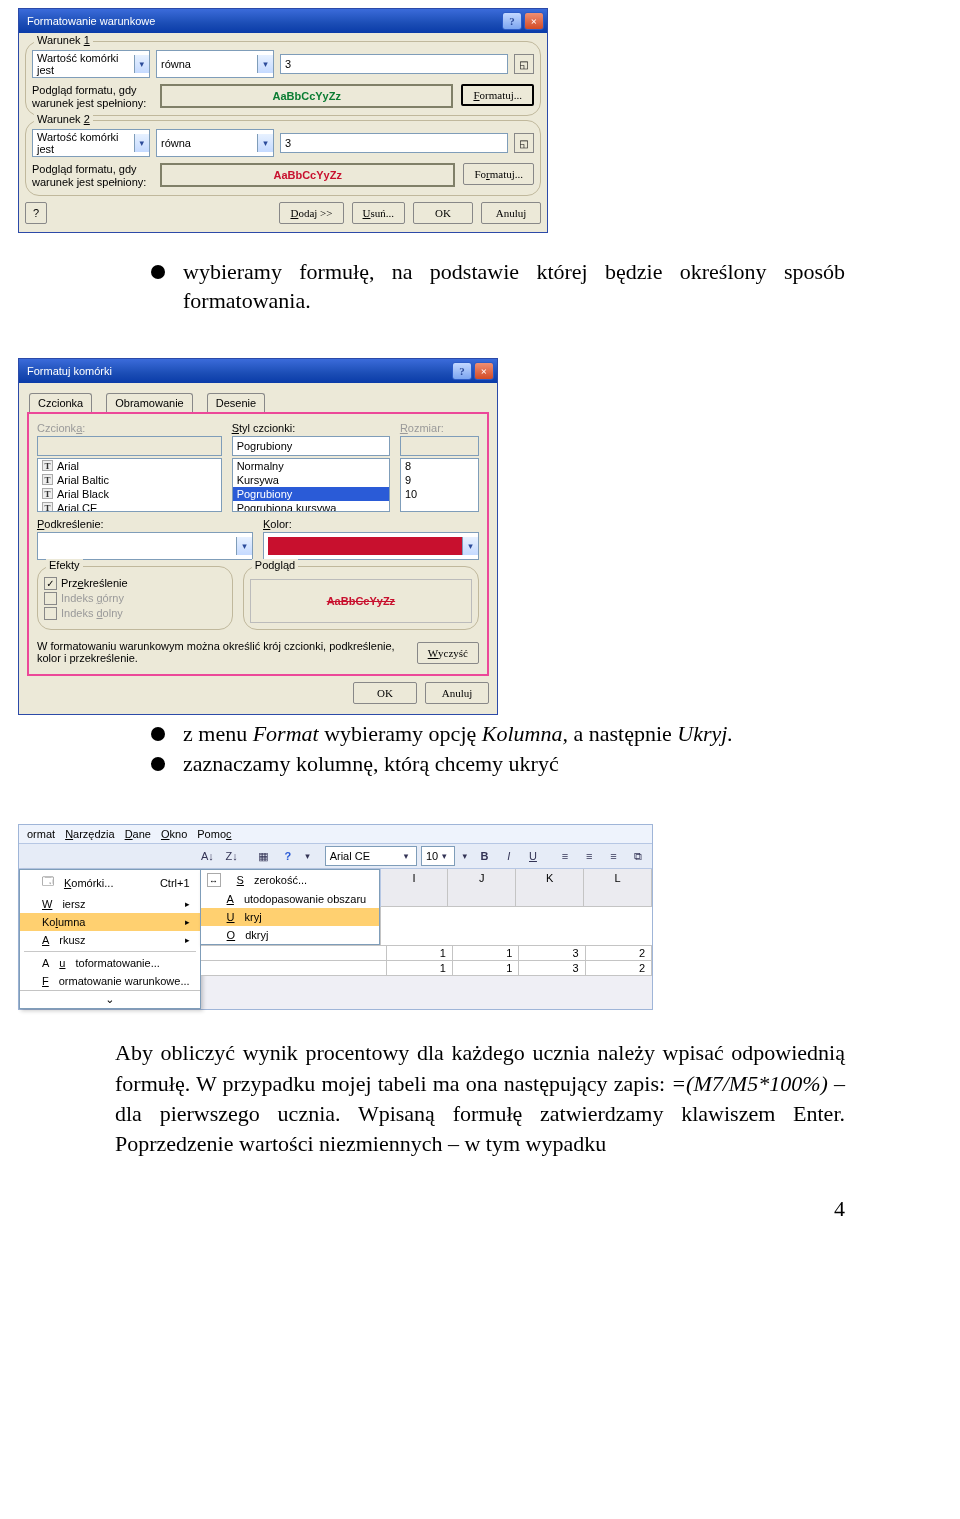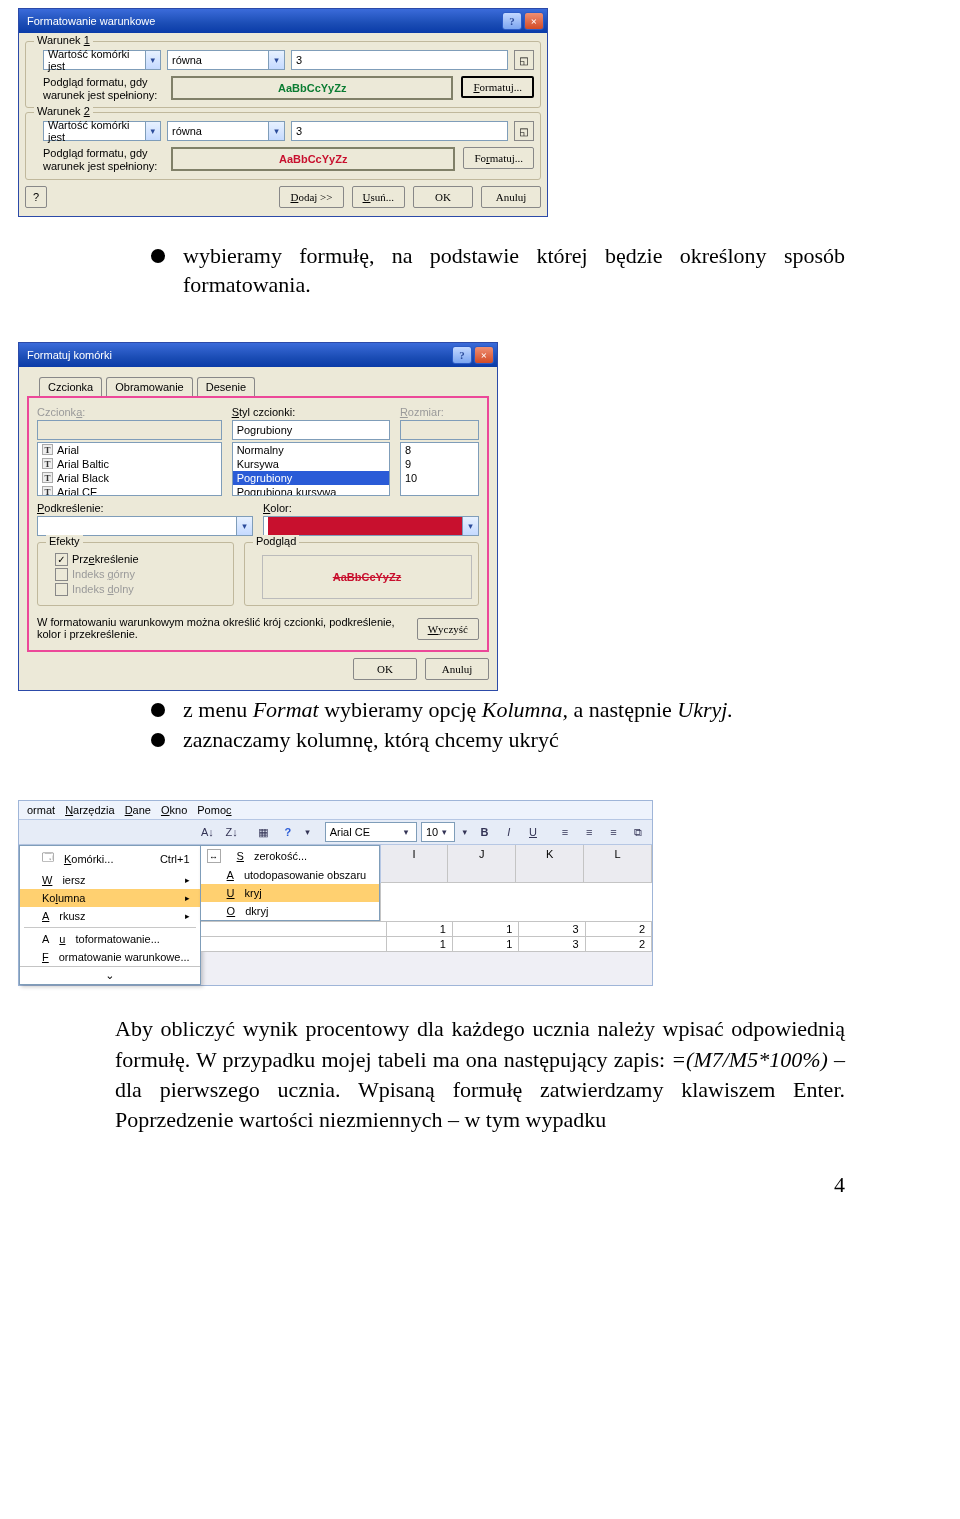--- a/index.html
+++ b/index.html
@@ -8,25 +8,25 @@
 
   
   .dialog { border: 1px solid #2c4aa8; margin: 8px 0 0 18px; background: #ece9d8; font-family: Tahoma, sans-serif; font-size: 11px; }
   .dialog1 { width: 530px; }
   .titlebar { background: linear-gradient(#3b6bda,#1b4db5 60%,#0a3ba8); color: #fff; padding: 3px 3px 3px 8px; display: flex; align-items: center; position: relative; }
   .titlebar .title { font-weight: normal; flex: 1; }
   .tb-btns { display: flex; gap: 2px; }
   .tb-btn { width: 20px; height: 18px; border: 1px solid #2b5bc7; border-radius: 3px; display: flex; align-items: center; justify-content: center; font-weight: bold; background: linear-gradient(#c3d8ff,#7ba5f0); font-family: Tahoma; font-size: 11px; color: #2b4b9a; }
   .tb-btn.close { background: linear-gradient(#f08f73,#d24b27); color: #fff; }
   .dlg-body { padding: 4px 6px 8px 6px; }
-  .groupbox { border: 1px solid #c0b89c; border-radius: 3px; margin: 4px 0 2px 0; padding: 8px 6px 6px 17px; position: relative; }
+  .groupbox { border: 1px solid #c0b89c; border-radius: 14px; margin: 4px 0 2px 0; padding: 8px 6px 6px 6px; position: relative; }
   .grp-legend { position: absolute; top: -8px; left: 8px; background: #ece9d8; padding: 0 3px; }
   .grp-legend .u { text-decoration: underline; }
   .row { display: flex; align-items: center; gap: 6px; }
-  .combo { height: 20px; display: flex; align-items: center; background: #fff; border: 1px solid #7f9db9; padding: 0 0 0 4px; }
+  .combo { height: 28px; display: flex; align-items: center; background: #fff; border: 1px solid #7f9db9; padding: 0 0 0 4px; }
   .combo .arrow { width: 16px; height: 18px; border-left: 1px solid #7f9db9; background: linear-gradient(#e7f1ff,#c5daff); display:flex; align-items:center; justify-content:center; font-size:9px; color:#2b4b9a; margin-left:auto;}
   .txtin { height: 20px; background: #fff; border: 1px solid #7f9db9; padding: 0 4px; display:flex;align-items:center;}
   .pick-btn { width: 20px; height: 20px; background: #ece9d8; border: 1px solid #888; display:flex;align-items:center;justify-content:center; font-size:10px;}
   .preview-row { display:flex; align-items:flex-start; gap: 8px; margin-top:6px;}
   .preview-label { width: 120px; line-height:1.15;}
   .preview-box { flex:1; height: 24px; border:2px solid #808068; display:flex; align-items:center; justify-content:center; font-weight:bold;}
   .preview1 { color:#0a7c32; }
   .preview2 { color:#c8102e; }
   .btn { height: 22px; padding: 0 10px; background: #ece9d8; border: 1px solid #888; border-radius:2px; font-family: Tahoma; font-size:11px; display:inline-flex; align-items:center; }
   .btn .u { text-decoration: underline; }
@@ -36,21 +36,21 @@
   
   .bullet-block { margin: 24px 0 14px 0; }
   .bullet-line { display:flex; align-items:flex-start; text-align: justify; }
   .bullet-dot { width: 14px; height:14px; background:#000; border-radius:50%; margin: 8px 18px 0 36px; flex: none;}
   .bullet-txt { flex:1; line-height:1.35; }
   .bullet-txt i { font-style: italic; }
 
   
   .dialog2 { width: 480px; }
   .dialog2 .dlg-body { padding: 6px 8px 10px 8px; }
-  .tabstrip { display:flex; gap:2px; margin: 4px 0 0 12px;}
+  .tabstrip { display:flex; gap:12px; margin: 4px 0 0 2px;}
   .tab { border:1px solid #888; border-bottom:none; padding:3px 8px; background:#ece9d8; border-radius:3px 3px 0 0; margin-right:2px;}
   .panel { border:2px solid #ec4899; padding:8px 8px 10px 8px; background:#ece9d8;}
   .lbl-dis { color:#9a9a9a; }
   .list { background:#fff; border:1px solid #7f9db9; height:54px; overflow:hidden; font-size:11px;}
   .list-item { padding:1px 4px; display:flex; align-items:center; gap:4px;}
   .list-item.sel { background:#2a5bd7; color:#fff;}
   .tt-icon { width:11px; height:11px; display:inline-flex; align-items:center; justify-content:center; font-size:9px; font-family:serif; font-weight:bold; color:#333; background:#eee; border:1px solid #aaa;}
   .field-col { display:flex; flex-direction:column; gap:2px; flex:1;}
   .chk { width:13px; height:13px; border:1px solid #888; background:#ece9d8; display:inline-flex; align-items:center; justify-content:center; font-size:10px; margin-right:4px;}
   .colorbar { flex:1; height:18px; background:#c8102e; }

